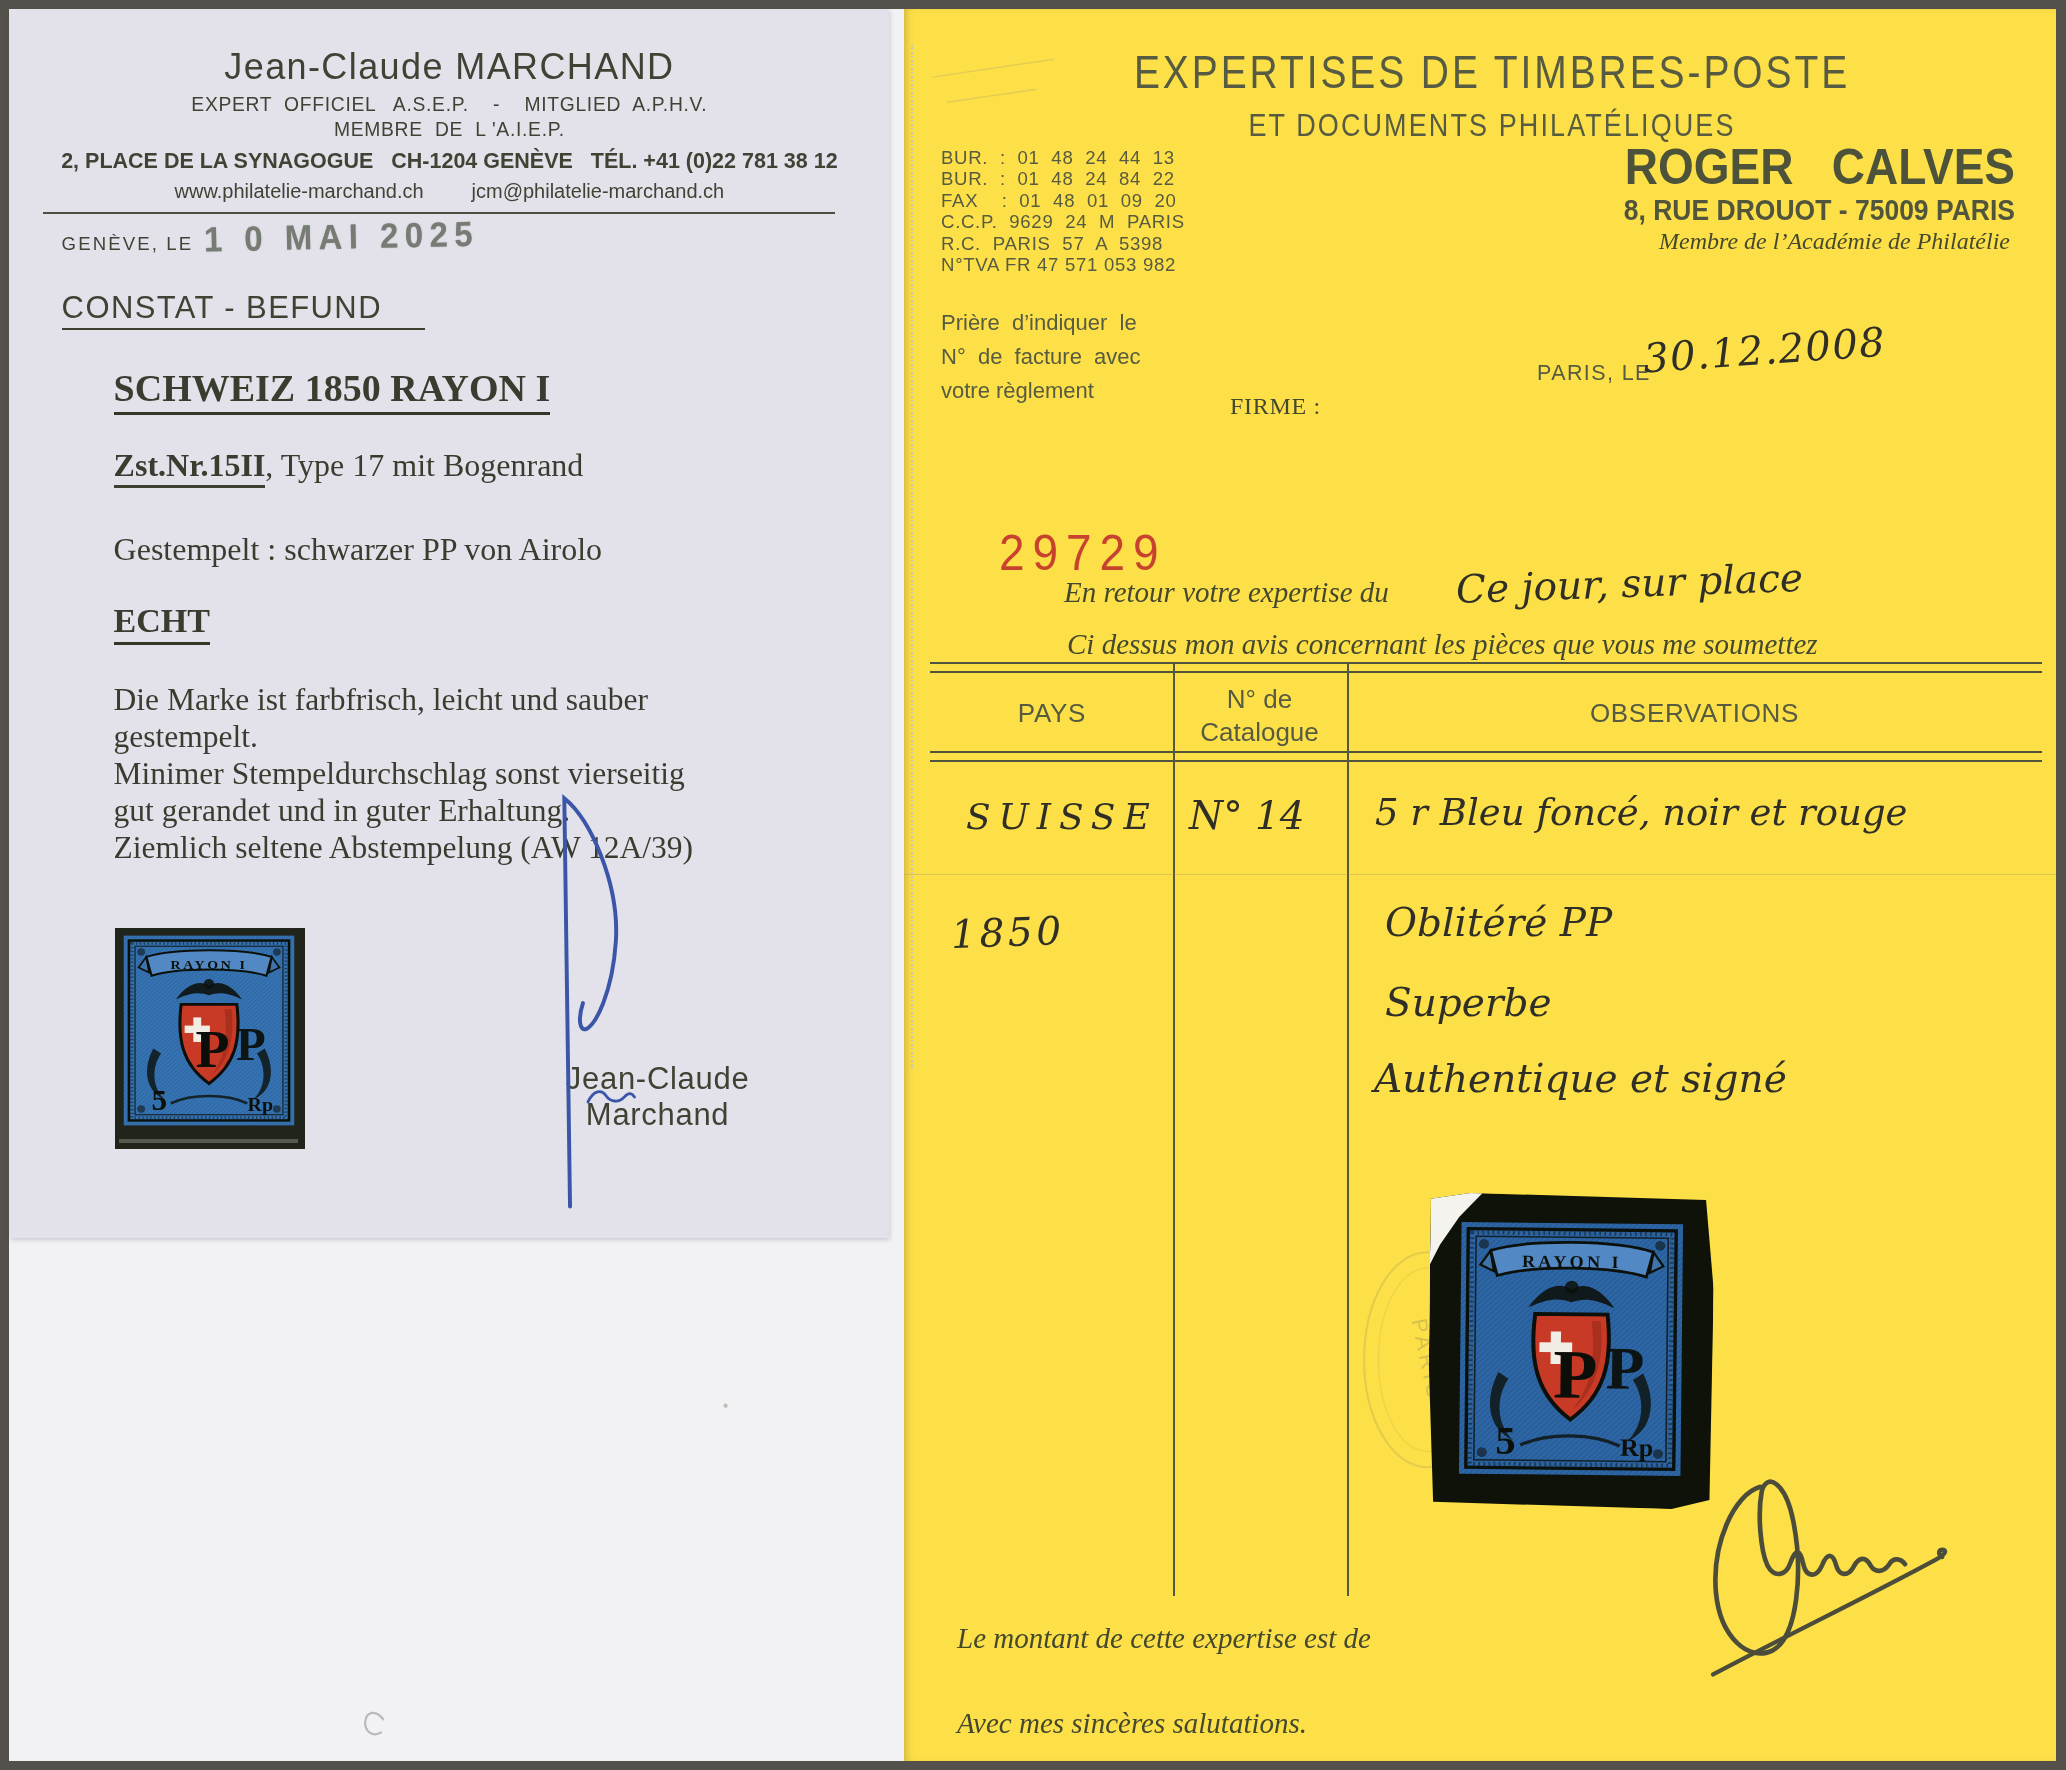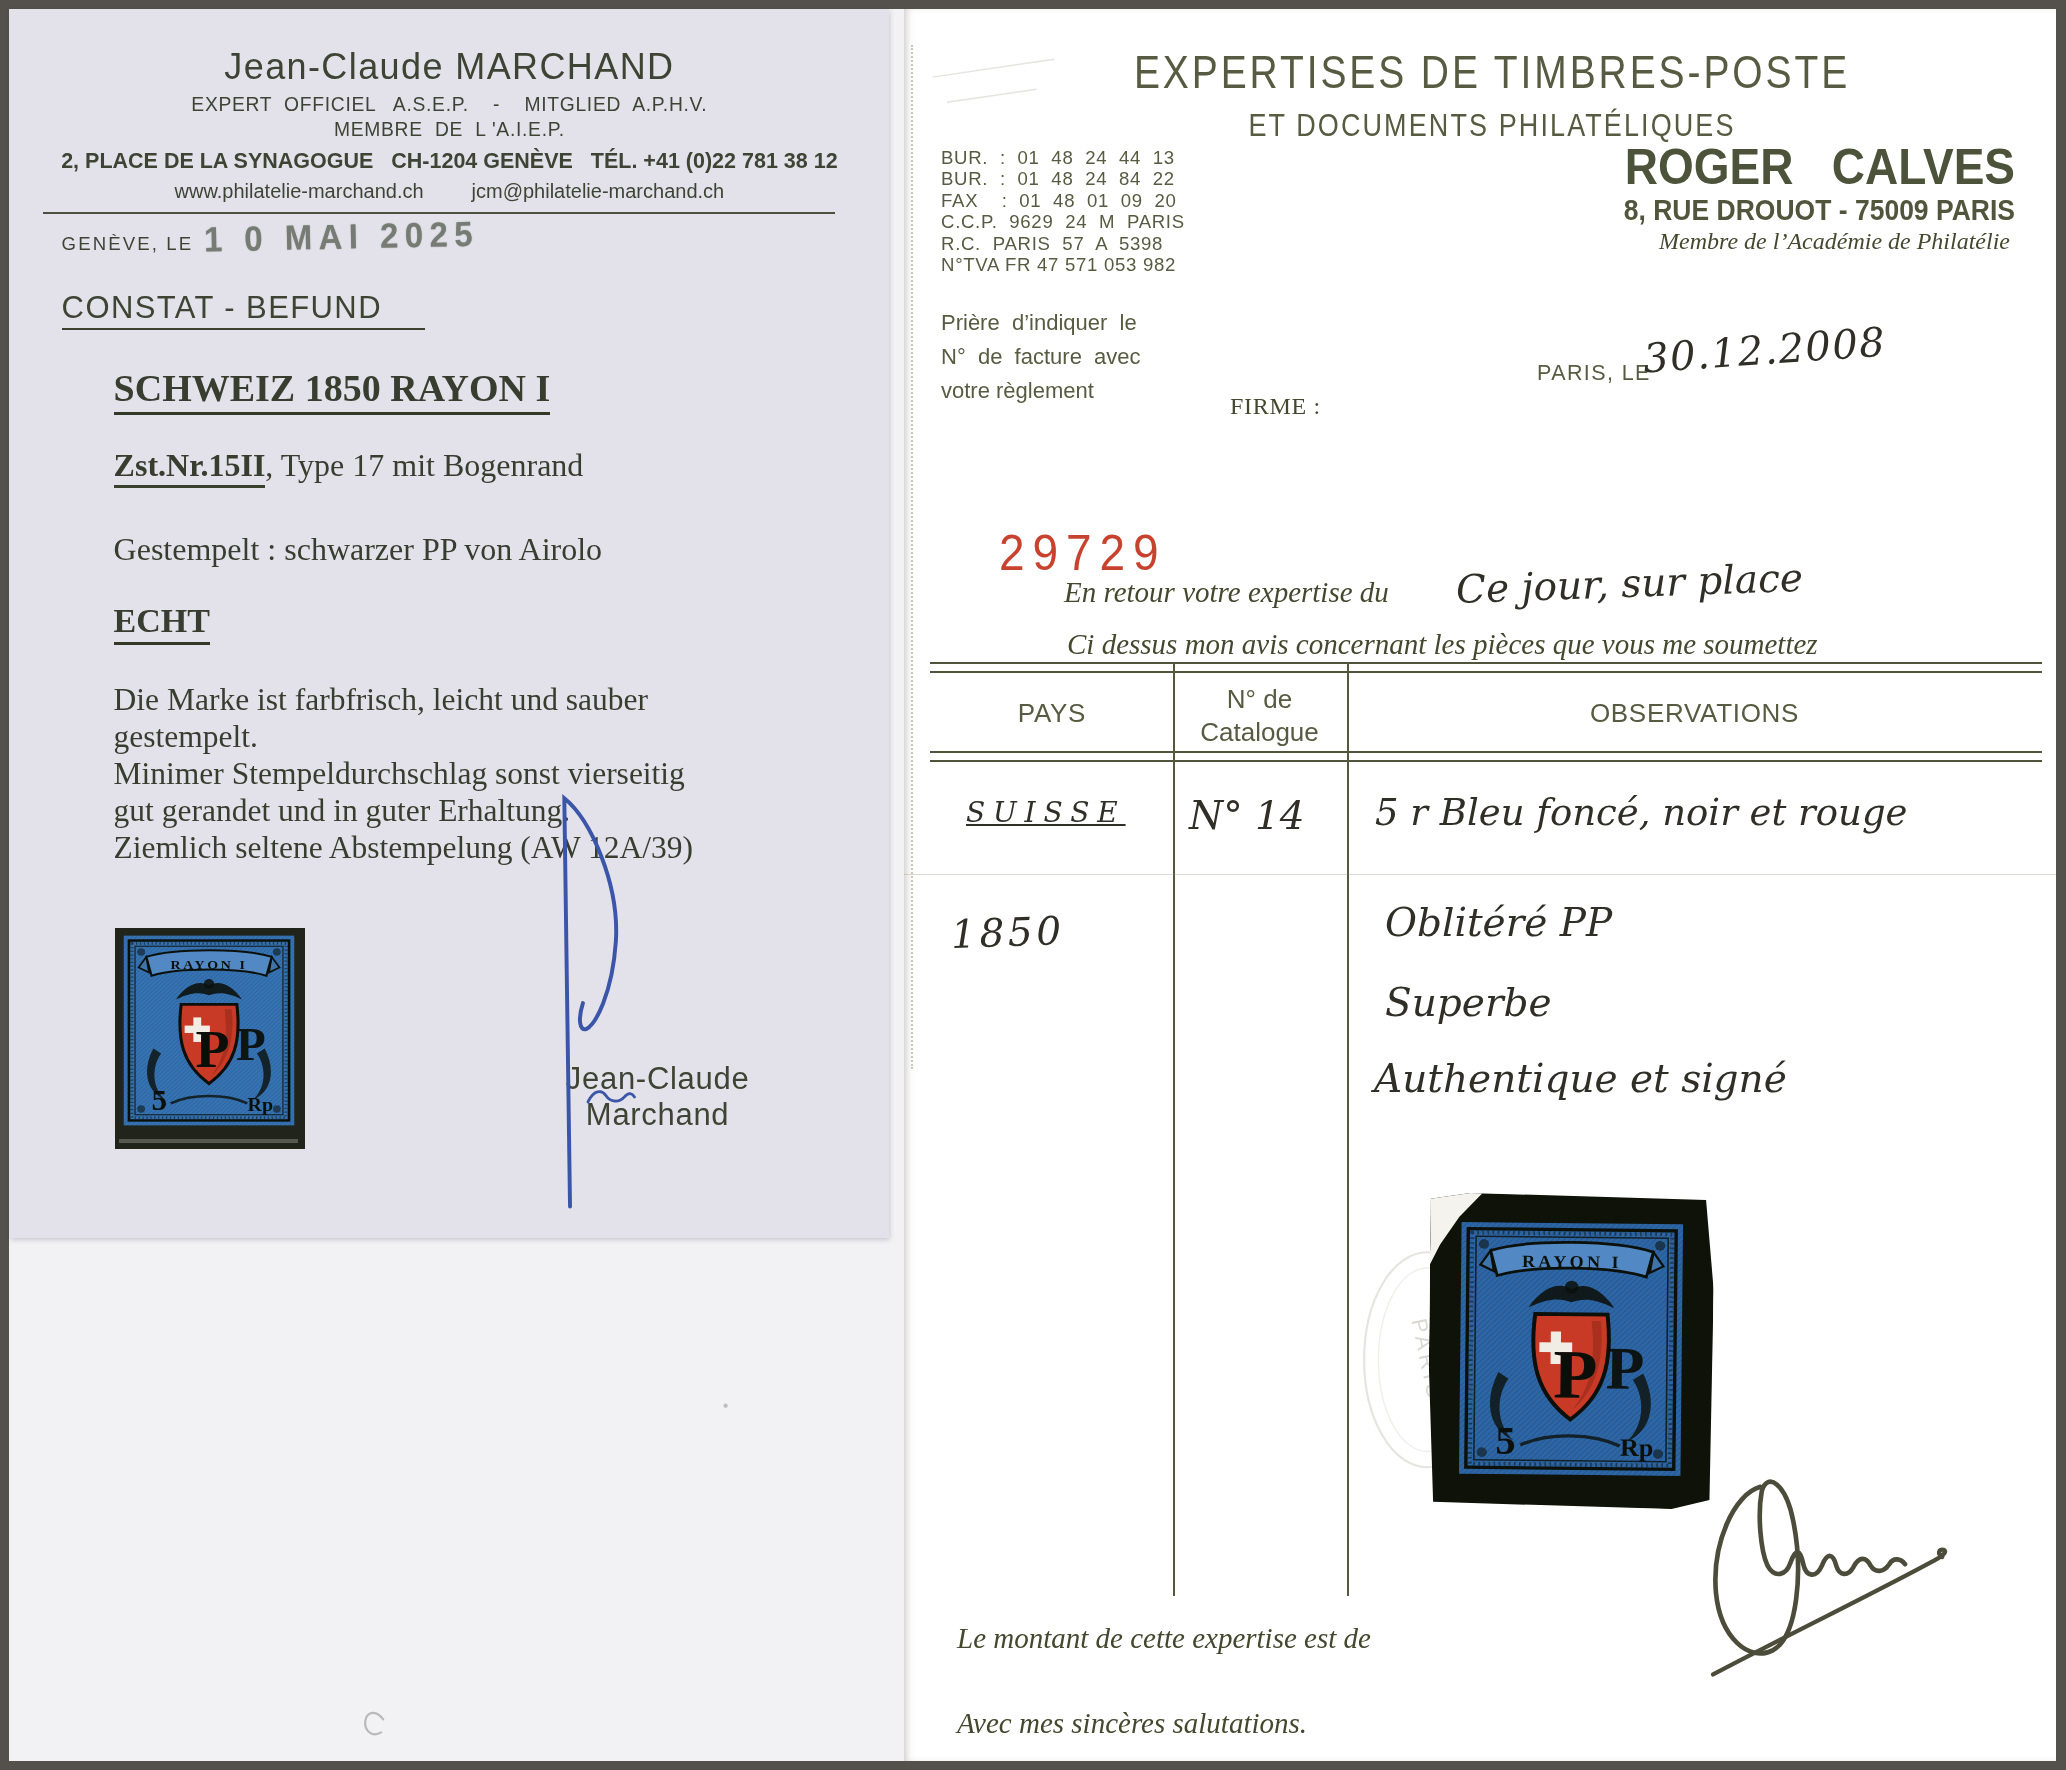--- a/index.html
+++ b/index.html
@@ -22,21 +22,21 @@
   .rule{background:#4c5040;height:2.1px;}
   .date-stamp{
     color:#5f665b;font-size:33px;letter-spacing:6.4px;font-weight:bold;
     transform:rotate(-1.2deg) scaleY(1.06);opacity:.82;
     text-shadow:0 0 1.4px rgba(95,102,91,.5);
   }
   .u3{border-bottom:2.9px solid #3c402f;padding-bottom:2.9px;}
   .u5{border-bottom:3.6px solid #343827;padding-bottom:2.1px;}
   
   .right-doc{
-    left:904px;top:8.6px;width:1152px;height:1752px;background:#ffffff;
+    left:904px;top:8.6px;width:1152px;height:1752px;background:#fde047;
     box-shadow:inset 5.7px 0 8.6px -4.3px rgba(80,75,60,.35);
   }
   .rd-print{color:#565b41;}
   .rd-serif{font-family:"Liberation Serif", serif;color:#44482f;}
   .ital{font-style:italic;}
   .hw{
     font-family:"DejaVu Serif", cursive;font-style:italic;color:#2f2e27;
   }
   .drule{height:7.2px;border-top:2.9px solid #50543c;border-bottom:2.1px solid #50543c;}
   .vline{width:2.1px;background:#54583e;}
@@ -180,21 +180,21 @@
   <div class="abs drule" style="left:26px;top:742px;width:1112px;"></div>
   <div class="abs vline" style="left:269px;top:653px;height:934px;"></div>
   <div class="abs vline" style="left:443px;top:653px;height:934px;"></div>
   <div class="abs" style="left:0;top:865px;width:1152px;height:1.4px;background:rgba(140,138,118,.3);"></div>
 
   <div class="abs rd-print center" style="left:26px;top:689px;width:244px;font-size:26px;letter-spacing:0.7px">PAYS</div>
   <div class="abs rd-print center" style="left:269px;top:675px;width:173px;font-size:26px;">N° de</div>
   <div class="abs rd-print center" style="left:269px;top:708px;width:173px;font-size:26px;">Catalogue</div>
   <div class="abs rd-print center" style="left:443px;top:689px;width:695px;font-size:26px;letter-spacing:0.7px">OBSERVATIONS</div>
 
-  <div class="abs hw" style="left:62px;top:787px;font-size:28px;letter-spacing:7.9px;text-decoration:underline;">SUISSE</div>
+  <div class="abs hw" style="left:62px;top:787px;font-size:36px;letter-spacing:7.9px;">SUISSE</div>
   <div class="abs hw" style="left:47px;top:901px;font-size:39px;letter-spacing:3.6px;transform:rotate(-2deg);">1850</div>
   <div class="abs hw" style="left:285px;top:784px;font-size:39px;">N° 14</div>
   <div class="abs hw" style="left:471px;top:782px;font-size:37px;">5 r Bleu foncé, noir et rouge</div>
   <div class="abs hw" style="left:481px;top:891px;font-size:39px;">Oblitéré PP</div>
   <div class="abs hw" style="left:481px;top:971px;font-size:39px;">Superbe</div>
   <div class="abs hw" style="left:470px;top:1047px;font-size:39px;">Authentique et signé</div>
 
   <svg class="abs" style="left:430px;top:1211px;width:215px;height:301px" viewBox="0 0 300 420" width="215" height="301">
     <ellipse cx="130" cy="195" rx="88" ry="150" fill="none" stroke="rgba(125,120,100,0.20)" stroke-width="3"></ellipse>
     <ellipse cx="130" cy="195" rx="68" ry="128" fill="none" stroke="rgba(125,120,100,0.12)" stroke-width="2"></ellipse>

